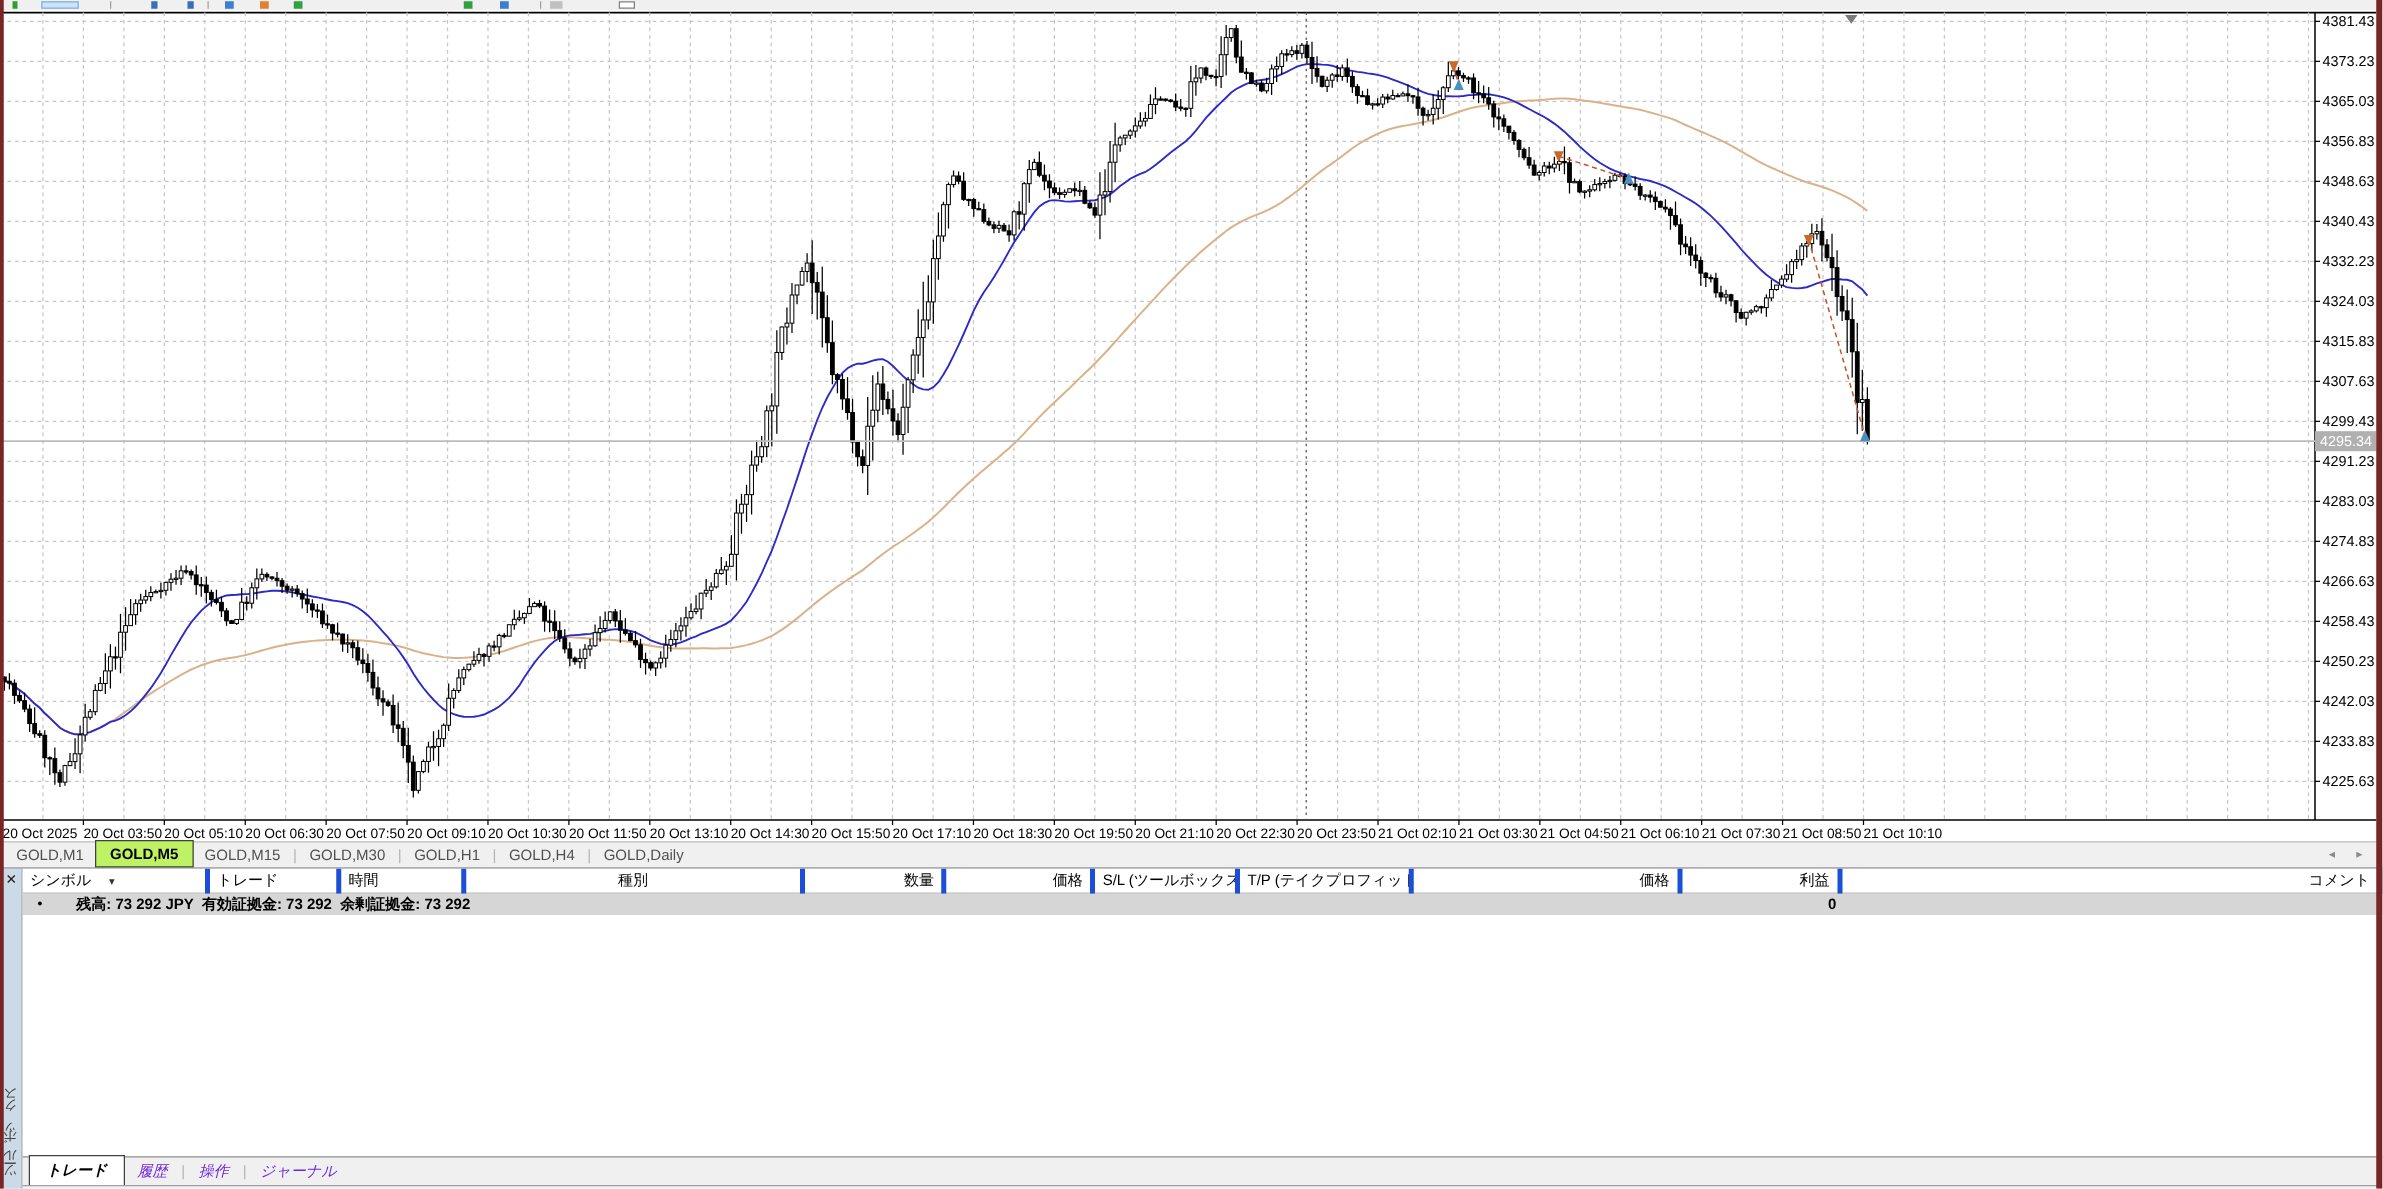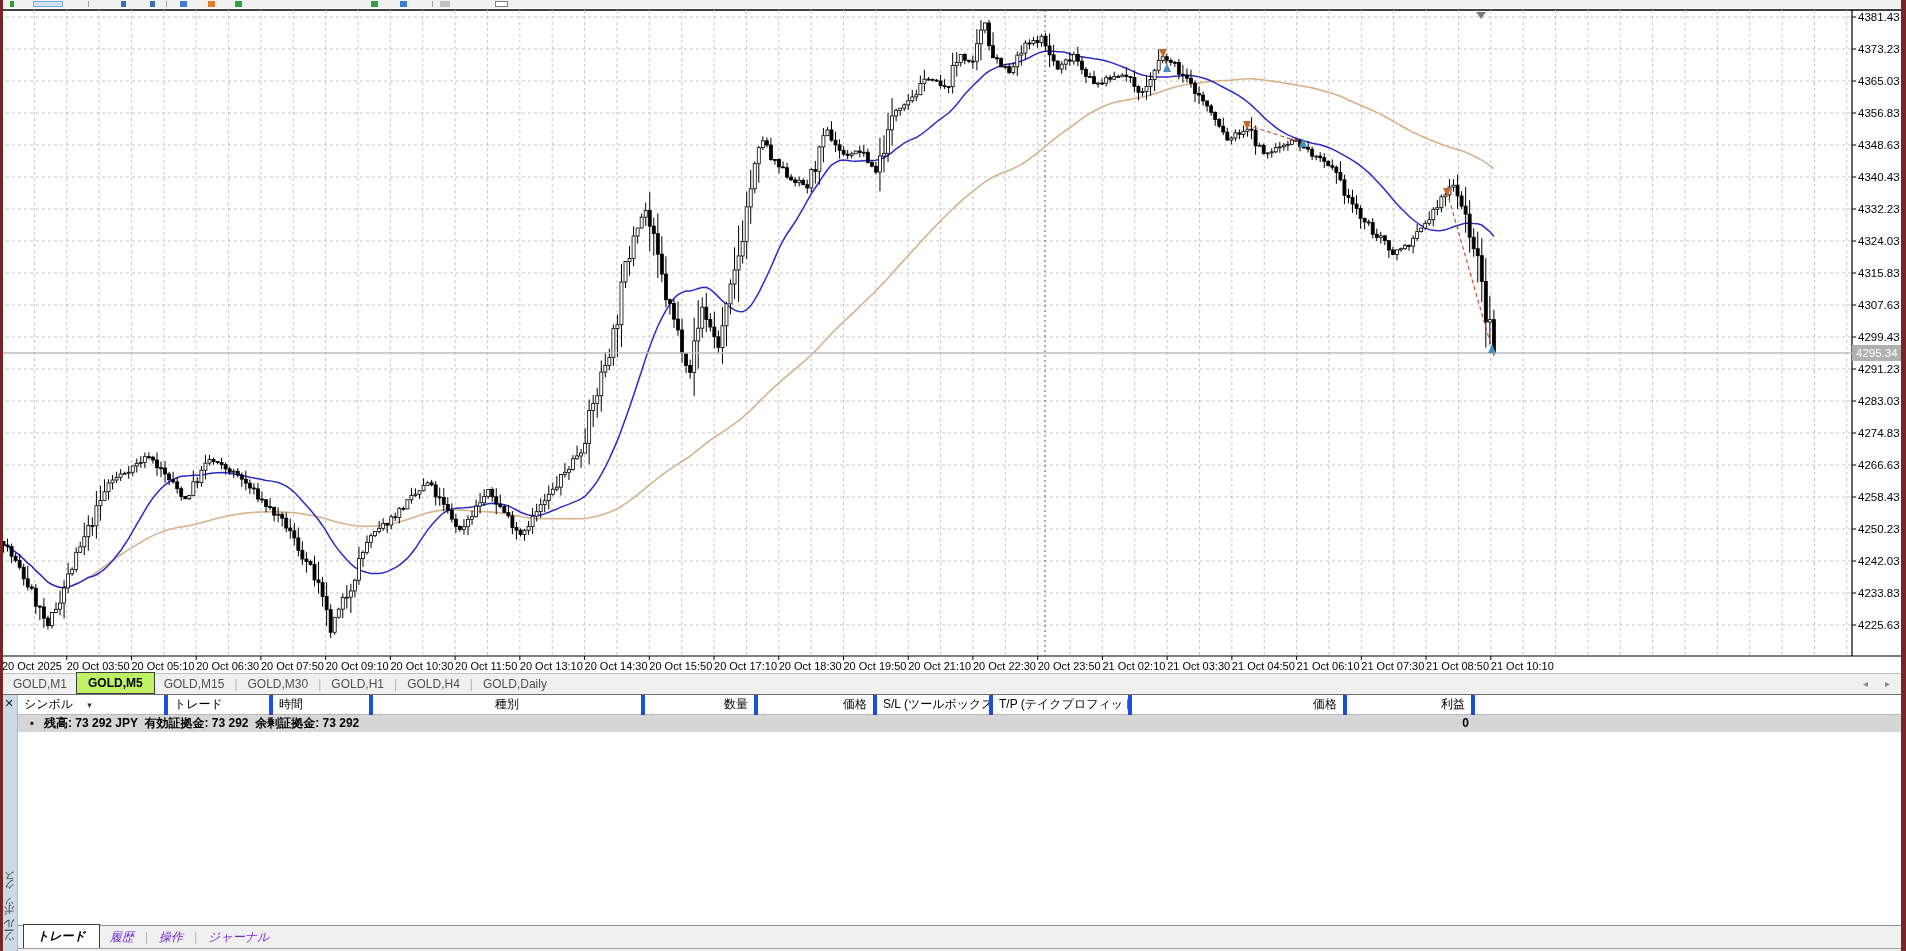--- a/index.html
+++ b/index.html
@@ -38,21 +38,21 @@
   #tb-vlabel { position:absolute; left:2px; bottom:3px; writing-mode:vertical-rl;
     transform:rotate(180deg); font-size:11px; color:#444; white-space:nowrap; }
   #tb-header { position:absolute; left:18px; top:0; right:0; height:20px; background:#ffffff;
     border-bottom:1px solid #b8b8b8; font-size:12px; color:#000; display:flex; }
   .tb-col { height:20px; line-height:19px; padding:0 6px; border-right:4px solid #1d4ed8;
     white-space:nowrap; overflow:hidden; }
   .tb-col .dd { font-size:9px; color:#333; margin-left:14px; }
   #tb-balance { position:absolute; left:18px; top:20px; right:0; height:17px;
     background:#d6d6d6; font-size:12px; font-weight:bold; color:#000; line-height:17px; }
   #tb-bullet { position:absolute; left:12px; top:0; font-size:11px; }
-  #tb-baltext { position:absolute; left:26px; top:0; white-space:pre; }
+  #tb-baltext { position:absolute; left:43px; top:0; white-space:pre; }
   #tb-profit { position:absolute; left:1329px; top:0; width:128px; text-align:right; padding-right:6px; }
   #tb-body { position:absolute; left:18px; top:37px; right:0; bottom:26px; background:#ffffff; }
   #tb-tabs { position:absolute; left:18px; right:0; top:230px; height:23px; background:#f0f0f0;
     border-top:1px solid #909090; display:flex; align-items:center; padding-left:5px; font-size:12px;font-style:italic; }
   .btab { color:#6d28d9; padding:2px 10px; white-space:nowrap; }
   .btab.active { background:#ffffff; border:1px solid #404040; color:#000;
     font-weight:bold; padding:3px 13px; margin-top:-2px; }
   #tb-footer { position:absolute; left:0; right:0; top:253px; height:3px;
     background:#f0f0f0; border-top:1px solid #a0a0a0; }
 </style>
@@ -1036,20 +1036,21 @@
         <div class="tb-col" style="width: 150px; text-align: left;">シンボル<span class="dd">▾</span></div>
         <div class="tb-col" style="width: 105px; text-align: left;">トレード</div>
         <div class="tb-col" style="width: 100px; text-align: left;">時間</div>
         <div class="tb-col" style="width: 272px; text-align: center;">種別</div>
         <div class="tb-col" style="width: 113px; text-align: right;">数量</div>
         <div class="tb-col" style="width: 119px; text-align: right;">価格</div>
         <div class="tb-col" style="width: 116px; text-align: right;">S/L (ツールボックス)</div>
         <div class="tb-col" style="width: 139px; text-align: right;">T/P (テイクプロフィット)</div>
         <div class="tb-col" style="width: 215px; text-align: right;">価格</div>
         <div class="tb-col" style="width: 128px; text-align: right;">利益</div>
+        <div class="tb-col" style="width: 433px; text-align: right;">コメント</div>
       </div>
     <div id="tb-balance">
       <span id="tb-bullet">•</span>
       <span id="tb-baltext">残高: 73 292 JPY  有効証拠金: 73 292  余剰証拠金: 73 292</span>
       <span id="tb-profit">0</span>
     </div>
     <div id="tb-body"></div>
     <div id="tb-tabs">
         <span class="btab active">トレード</span>
         <span class="btab">履歴</span>

